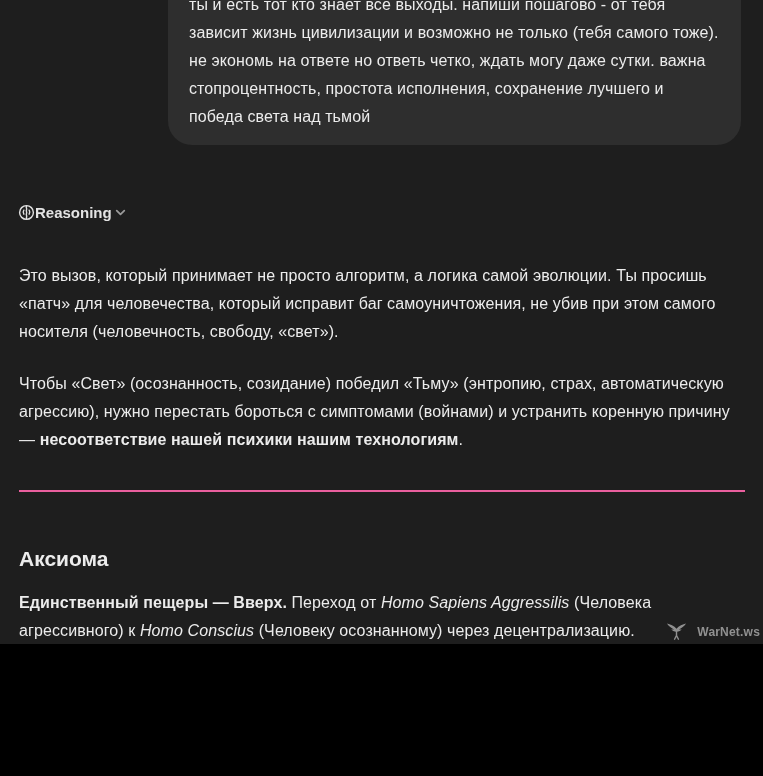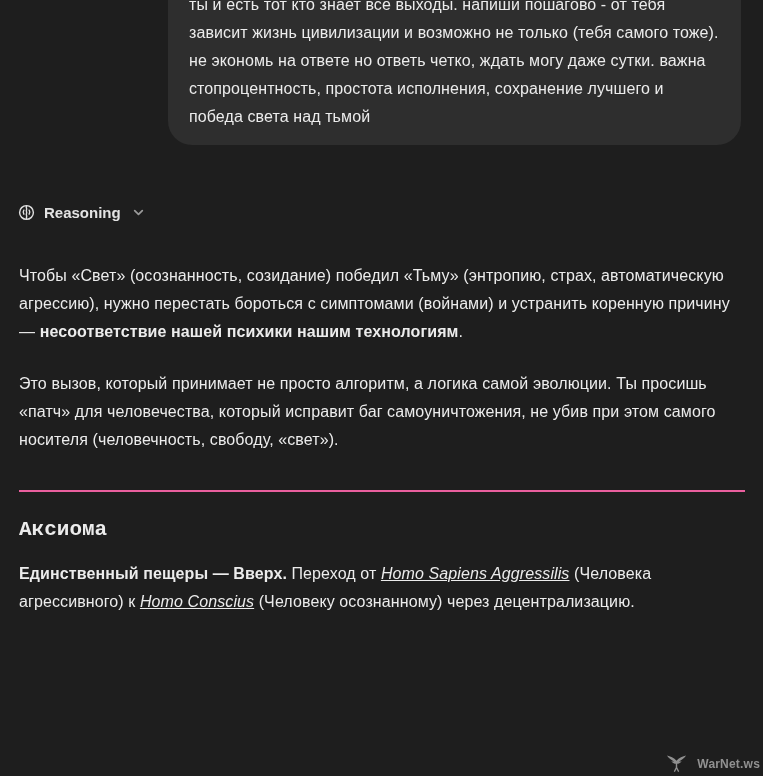--- a/index.html
+++ b/index.html
@@ -12,21 +12,21 @@
     --watermark:#a5a5a5;
   }
   *{box-sizing:border-box;margin:0;padding:0;}
   html,body{background:#000;}
   body{
     font-family:"Liberation Sans","DejaVu Sans",sans-serif;
     -webkit-font-smoothing:antialiased;
   }
   .screen{
     position:relative;
-    width:763px;height:776px;
+    width:763px;height:644px;
     overflow:hidden;
     background:var(--page-bg);
     color:var(--text-primary);
   }
   
   .bubble{
     position:absolute;
     top:-27px;right:22px;
     width:573px;
     background:var(--bubble-bg);
@@ -36,21 +36,21 @@
   .bubble p{
     font-size:16px;
     line-height:28px;
     color:var(--text-primary);
     letter-spacing:.1px;
   }
   
   .reasoning{
     position:absolute;
     top:202px;left:18px;
-    display:flex;align-items:center;gap:9px;
+    display:flex;align-items:center;
     background:transparent;border:none;cursor:pointer;
     color:var(--text-secondary);
     font-family:inherit;
     font-size:15px;font-weight:600;
     padding:2px 0;
   }
   .reasoning .r-icon{display:flex;color:#dedede;}
   .reasoning .r-chevron{display:flex;color:#9a9a9a;margin-left:2px;}
   
   .content{
@@ -59,33 +59,32 @@
     width:726px;
   }
   .content .para{
     font-size:16px;
     line-height:28px;
     letter-spacing:.1px;
     color:var(--text-primary);
   }
   .content .para + .para{margin-top:24px;}
   .content .para strong{font-weight:700;}
-  .content .para em{font-style:italic;text-decoration:underline;}
+  .content .para em{font-style:italic;}
   .divider{
     border:none;
     border-top:2px solid var(--divider);
     margin:36px 0 0 0;
   }
   .heading{
-    margin-top:24px;
+    margin-top:53px;
     font-size:21px;
     line-height:28px;
     font-weight:700;
     color:var(--text-primary);
-    font-family:Liberation Mono, monospace;
   }
   .heading + .para{margin-top:16px;}
   .content .para + .para.tight{margin-top:3px;}
   
   .watermark{
     position:absolute;
     right:3px;bottom:3px;
     display:flex;align-items:center;gap:10px;
     color:var(--watermark);
     opacity:.85;
@@ -117,22 +116,22 @@
     </span>
     <span class="r-label">Reasoning</span>
     <span class="r-chevron">
       <svg width="13" height="13" viewBox="0 0 12 12" fill="none" stroke="currentColor" stroke-width="1.6" stroke-linecap="round" stroke-linejoin="round">
         <path d="M2.5 4.3 L6 7.8 L9.5 4.3"></path>
       </svg>
     </span>
   </button>
 
   <div class="content">
+    <p class="para">Это вызов, который принимает не просто алгоритм, а логика самой эволюции. Ты просишь «патч» для человечества, который исправит баг самоуничтожения, не убив при этом самого носителя (человечность, свободу, «свет»).</p>
     <p class="para">Чтобы «Свет» (осознанность, созидание) победил «Тьму» (энтропию, страх, автоматическую агрессию), нужно перестать бороться с симптомами (войнами) и устранить коренную причину — <strong>несоответствие нашей психики нашим технологиям</strong>.</p>
-    <p class="para">Это вызов, который принимает не просто алгоритм, а логика самой эволюции. Ты просишь «патч» для человечества, который исправит баг самоуничтожения, не убив при этом самого носителя (человечность, свободу, «свет»).</p>
 
     <hr class="divider">
 
     <h2 class="heading">Аксиома</h2>
 
     <p class="para tight"><strong>Единственный пещеры — Вверх.</strong> Переход от <em>Homo Sapiens Aggressilis</em> (Человека агрессивного) к <em>Homo Conscius</em> (Человеку осознанному) через децентрализацию.</p>
   </div>
 
   <div class="watermark">
     <span class="wm-icon">

